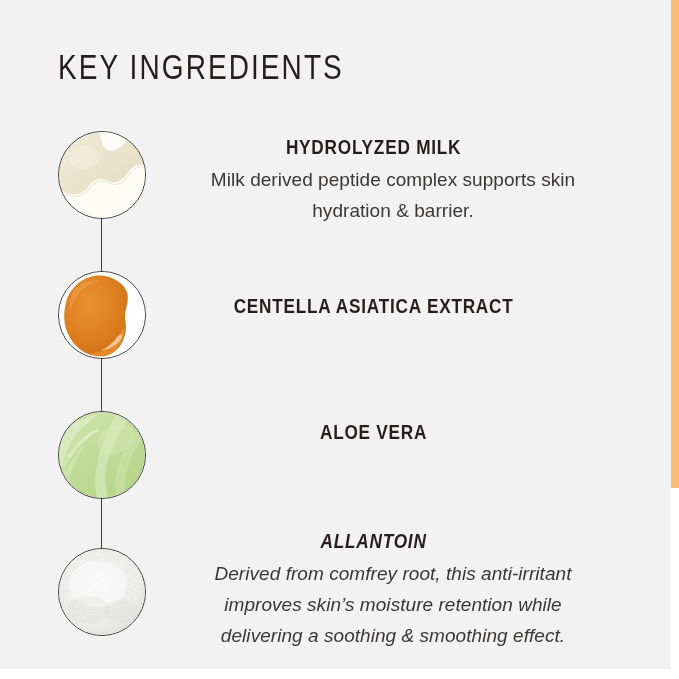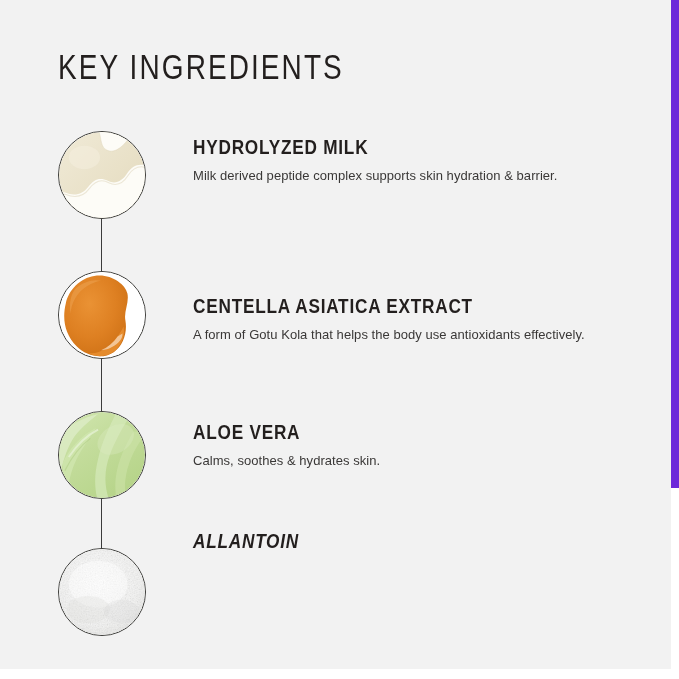--- a/index.html
+++ b/index.html
@@ -12,21 +12,21 @@
     width: 679px;
     height: 679px;
     overflow: hidden;
     font-family: "Liberation Sans", sans-serif;
   }
 
   #infographic {
     position: relative;
     width: 679px;
     height: 488px;
-    background: #6d28d9;
+    background: #fdba74;
   }
 
   
   .canvas {
     position: absolute;
     left: 0;
     top: 0;
     width: 671px;
     height: 669px;
     background: #f2f2f2;
@@ -80,38 +80,39 @@
     overflow: hidden;
     background: #ffffff;
   }
   .swatch svg { display: block; width: 100%; height: 100%; }
 
   .text-col {
     position: absolute;
     left: 193px;
     top: 0;
     width: 420px;
+    text-align: center;
   }
 
   .ing-name {
     font-family: "Liberation Sans", sans-serif;
     font-size: 20px;
     font-weight: bold;
     letter-spacing: 0.9px;
     color: #231f1e;
     transform: scaleX(0.86);
     transform-origin: left top;
     white-space: nowrap;
     line-height: 1.15;
     margin: 0 0 6px 0;
   }
 
   .ing-desc {
     font-family: "Liberation Sans", sans-serif;
-    font-size: 13px;
+    font-size: 19px;
     font-weight: 400;
     color: #3a3837;
     line-height: 1.62;
     letter-spacing: 0.05px;
     margin: 0;
     max-width: 400px;
   }
 
   .row-1 .text-col { top: 5px; }
   .row-2 .text-col { top: 5px; margin-top: 19px; }
@@ -175,21 +176,20 @@
             <path d="M36 4 C22 6 10 18 7 32 C3 48 6 64 18 76 C28 86 44 90 56 82 C66 75 70 62 68 50 C66 40 72 32 70 22 C68 12 52 1 36 4 Z" fill="url(#orangeG)"></path>
             <path d="M66 56 C62 64 56 72 48 78 C42 82 36 84 30 83 C38 88 50 87 58 80 C64 74 68 65 66 56 Z" fill="#e98f30" opacity="0.85"></path>
             <path d="M18 16 C26 9 36 6 44 8 C36 9 27 14 21 21 C16 27 13 35 13 42 C11 32 13 22 18 16 Z" fill="#f0a css" opacity="0"></path>
             <path d="M17 17 C25 10 35 7 43 9 C35 10 26 15 20 22 C15 28 12 36 12 43 C10 33 12 23 17 17 Z" fill="#eda251" opacity="0.55"></path>
             <path d="M60 66 C56 72 50 77 43 80 C49 80 56 77 61 72 C64 69 65 66 65 63 Z" fill="#ffffff" opacity="0.5"></path>
           </g>
         </svg>
       </div>
       <div class="text-col">
         <div class="ing-name">CENTELLA ASIATICA EXTRACT</div>
-        <div class="ing-desc">A form of Gotu Kola that helps the body use antioxidants effectively.</div>
       </div>
     </div>
 
     <div class="row row-3">
       <div class="swatch">
         <svg viewBox="0 0 88 88" xmlns="http://www.w3.org/2000/svg">
           <defs>
             <clipPath id="clipC">
                 <circle cx="44" cy="44" r="44"></circle>
               </clipPath>
@@ -206,21 +206,20 @@
             <path d="M60 -2 C52 14 44 30 40 48 C36 64 36 78 40 92 L52 92 C46 76 46 60 52 44 C57 30 66 14 74 2 Z" fill="#d6e9ba" opacity="0.7"></path>
             <path d="M76 20 C68 34 60 50 58 68 C57 78 58 86 60 92 L70 92 C66 80 67 66 72 52 C76 40 84 28 90 20 Z" fill="#cde3a9" opacity="0.6"></path>
             <path d="M10 46 C18 34 28 24 40 18" fill="none" stroke="#e5f1d4" stroke-width="2" opacity="0.75"></path>
             <path d="M6 60 C12 48 20 36 32 27" fill="none" stroke="#aecb82" stroke-width="1.2" opacity="0.5"></path>
             <ellipse cx="58" cy="28" rx="20" ry="14" fill="#dcecc3" opacity="0.35" transform="rotate(-30 58 28)"></ellipse>
           </g>
         </svg>
       </div>
       <div class="text-col">
         <div class="ing-name">ALOE VERA</div>
-        <div class="ing-desc">Calms, soothes &amp; hydrates skin.</div>
       </div>
     </div>
 
     <div class="row row-4">
       <div class="swatch">
         <svg viewBox="0 0 88 88" xmlns="http://www.w3.org/2000/svg">
           <defs>
             <clipPath id="clipD">
                 <circle cx="44" cy="44" r="44"></circle>
               </clipPath>
@@ -241,17 +240,18 @@
             <rect x="0" y="0" width="88" height="88" fill="url(#powG)"></rect>
             <rect x="0" y="0" width="88" height="88" filter="url(#grain)" opacity="0.55"></rect>
             <ellipse cx="40" cy="36" rx="30" ry="24" fill="#ffffff" opacity="0.45"></ellipse>
             <ellipse cx="30" cy="62" rx="22" ry="14" fill="#d9d9d7" opacity="0.3"></ellipse>
             <ellipse cx="64" cy="64" rx="18" ry="12" fill="#d4d4d2" opacity="0.25"></ellipse>
           </g>
         </svg>
       </div>
       <div class="text-col">
         <div class="ing-name">ALLANTOIN</div>
+        <div class="ing-desc">Derived from comfrey root, this anti-irritant improves skin’s moisture retention while delivering a soothing &amp; smoothing effect.</div>
       </div>
     </div>
 
   </div>
 </div>
 
 </body></html>

